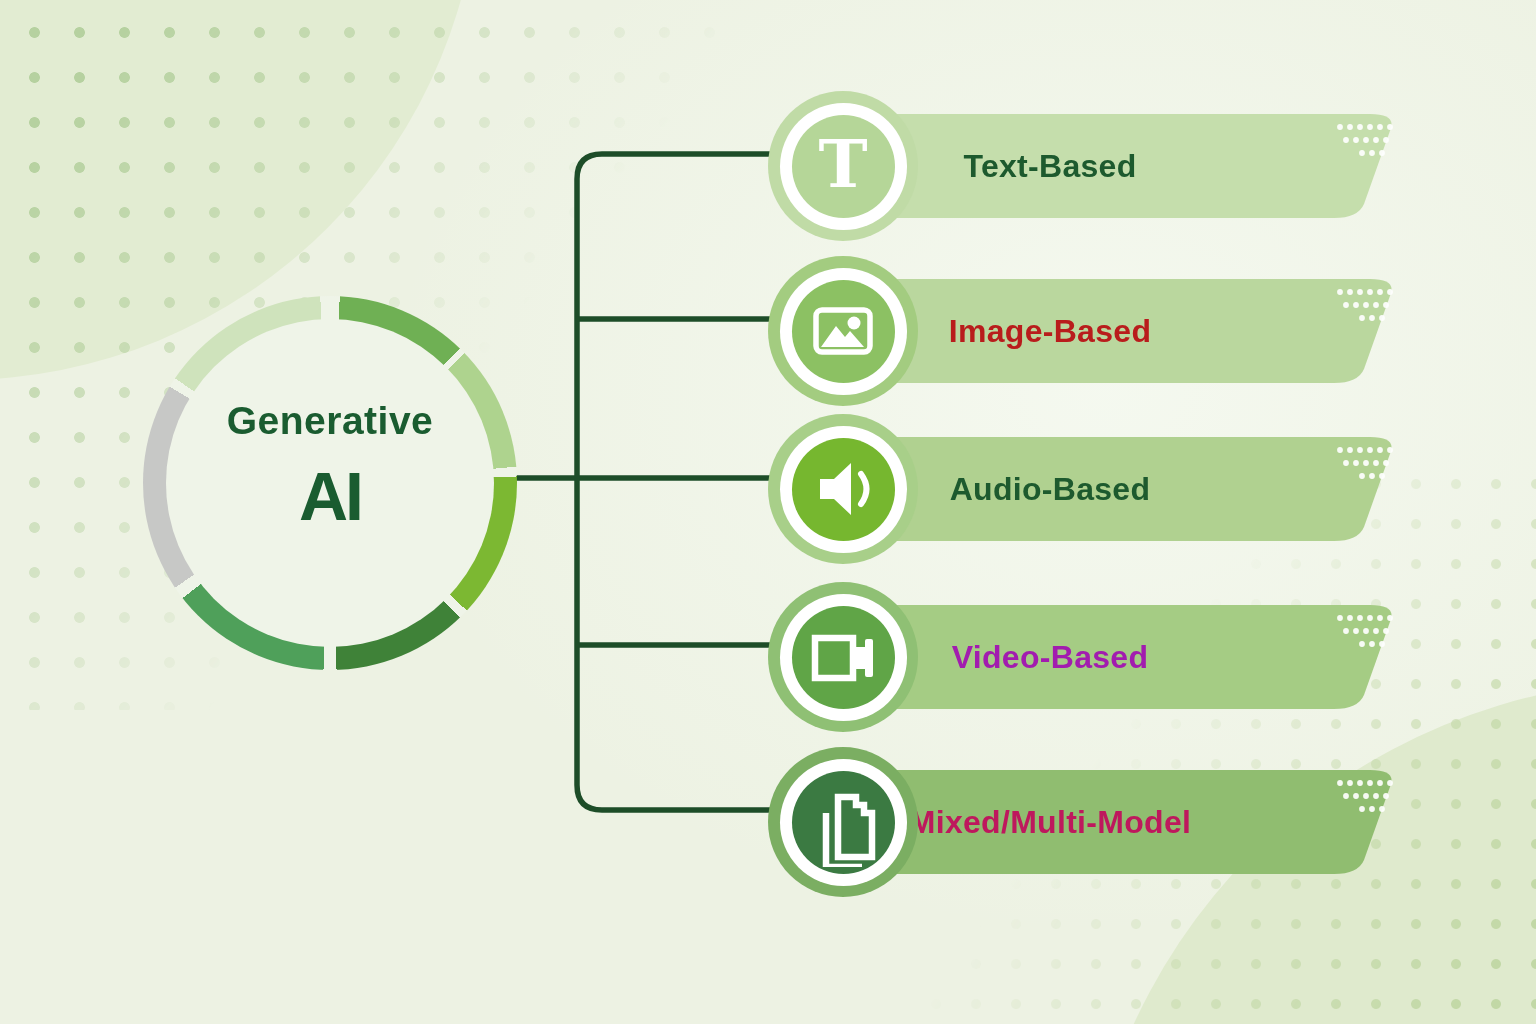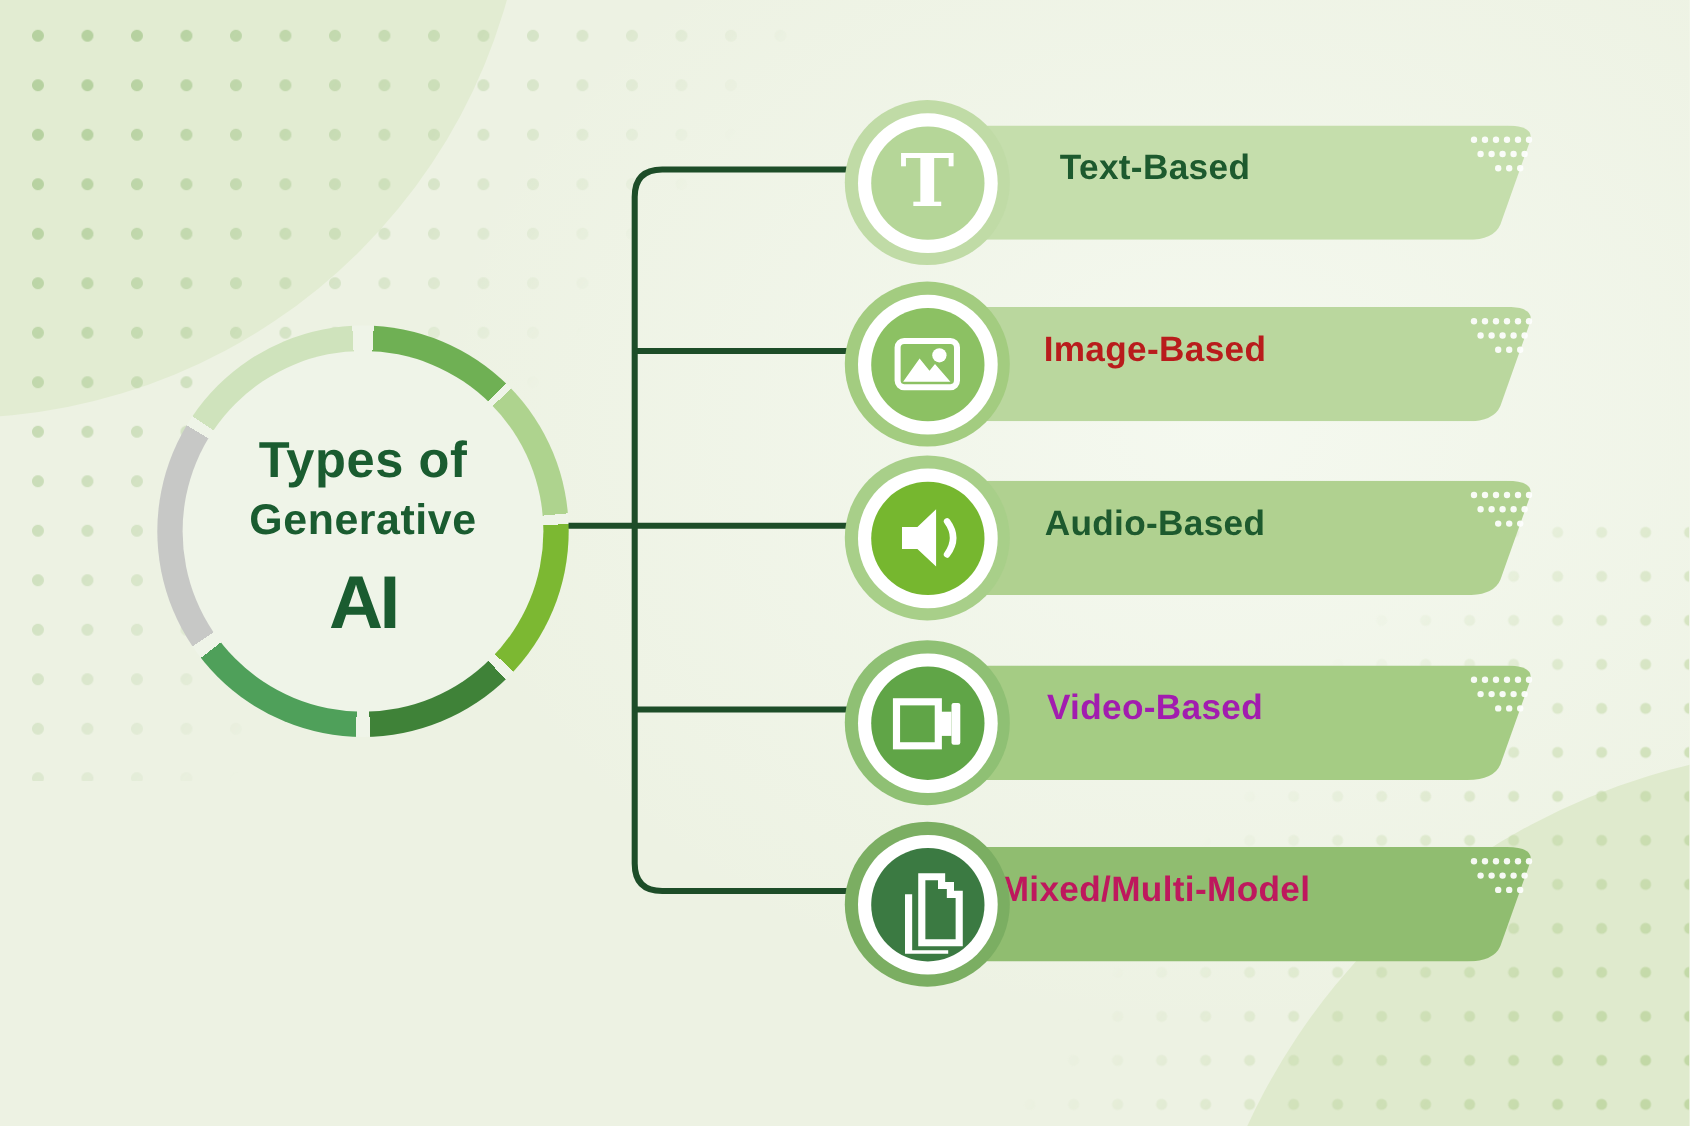--- a/index.html
+++ b/index.html
@@ -37,21 +37,21 @@
   .center-ring{position:absolute;left:143px;top:296px;width:374px;height:374px;border-radius:50%;}
   .ring-hole{position:absolute;inset:23px;border-radius:50%;}
   .center-title{position:absolute;left:123px;top:392px;width:414px;text-align:center;font-weight:bold;}
   .center-title .t1{font-size:46px;line-height:52px;letter-spacing:.5px;}
   .center-title .t2{font-size:39px;line-height:58px;letter-spacing:.5px;}
   .center-title .t3{font-size:68px;line-height:92px;letter-spacing:-3px;}
   
   .row{position:absolute;left:0;width:1536px;height:0;}
   .bar{position:absolute;left:850px;top:0;}
   .label{
-    position:absolute;left:870px;top:17px;width:360px;height:42px;line-height:42px;
+    position:absolute;left:870px;top:31px;width:360px;height:42px;line-height:42px;
     text-align:center;font-size:32px;font-weight:bold;letter-spacing:.3px;
   }
   .node{
     position:absolute;left:768px;top:-23px;width:150px;height:150px;border-radius:50%;
     display:flex;align-items:center;justify-content:center;
   }
   .node-white{
     width:127px;height:127px;border-radius:50%;background:#ffffff;
     display:flex;align-items:center;justify-content:center;
   }
@@ -79,21 +79,20 @@
     <path d="M512 478 H841"></path>
     <path d="M841 154 H602 Q577 154 577 179 V785 Q577 810 602 810 H841"></path>
     <path d="M577 319 H841"></path>
     <path d="M577 645 H841"></path>
   </svg>
 
   <div class="center-ring" style="background: conic-gradient(rgb(239, 244, 232) 0deg, rgb(239, 244, 232) 3deg, rgb(111, 176, 84) 3deg, rgb(111, 176, 84) 44deg, rgb(239, 244, 232) 44deg, rgb(239, 244, 232) 46deg, rgb(174, 211, 142) 46deg, rgb(174, 211, 142) 85deg, rgb(239, 244, 232) 85deg, rgb(239, 244, 232) 88deg, rgb(124, 184, 50) 88deg, rgb(124, 184, 50) 133deg, rgb(239, 244, 232) 133deg, rgb(239, 244, 232) 136deg, rgb(63, 130, 56) 136deg, rgb(63, 130, 56) 178deg, rgb(239, 244, 232) 178deg, rgb(239, 244, 232) 182deg, rgb(79, 160, 90) 182deg, rgb(79, 160, 90) 232deg, rgb(239, 244, 232) 232deg, rgb(239, 244, 232) 236deg, rgb(199, 200, 198) 236deg, rgb(199, 200, 198) 301deg, rgb(239, 244, 232) 301deg, rgb(239, 244, 232) 304deg, rgb(207, 227, 188) 304deg, rgb(207, 227, 188) 357deg, rgb(239, 244, 232) 357deg, rgb(239, 244, 232) 360deg);">
     <div class="ring-hole" style="background-color: rgb(239, 244, 232);"></div>
   </div>
   <div class="center-title" style="color: rgb(26, 92, 48);">
-    <div class="t1">Types of</div>
     <div class="t2">Generative</div>
     <div class="t3">AI</div>
   </div>
 
   <div class="row" style="top:114px">
     <svg class="bar" width="550" height="104" viewBox="0 0 550 104">
       <path d="M0 0 H520 Q545 0 541 14 L514 90 Q508 104 484 104 H0 Z" fill="#c5deac"></path>
       <g fill="#ffffff" opacity="0.92">
         <circle cx="490" cy="13" r="2.9"></circle>
           <circle cx="500" cy="13" r="2.9"></circle>

